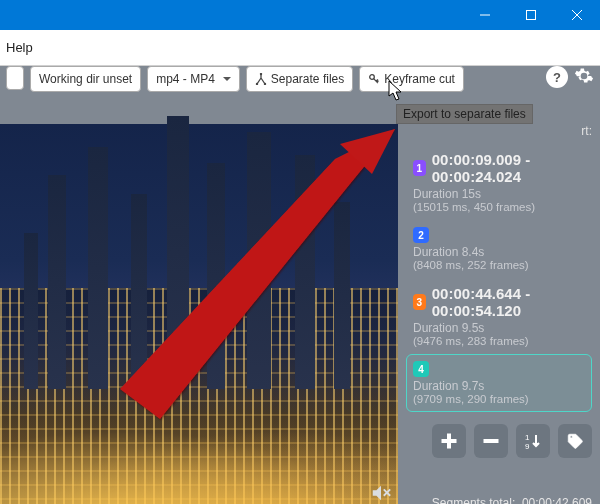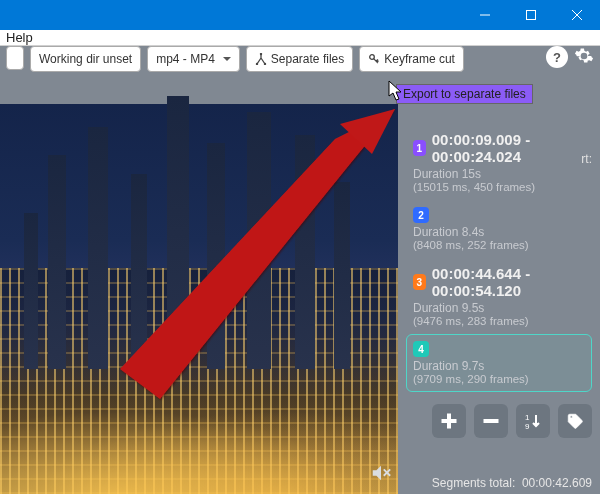--- a/index.html
+++ b/index.html
@@ -1,20 +1,20 @@
 <!DOCTYPE html>
 <html><head>
 <meta charset="utf-8">
 <style>
   * { box-sizing: border-box; margin: 0; padding: 0; font-family: "Segoe UI", Arial, sans-serif; }
   body { width: 600px; height: 504px; overflow: hidden; background: #fff; }
   .titlebar { height: 30px; background: #0078d7; display: flex; justify-content: flex-end; }
   .win-btn { width: 46px; height: 30px; display: flex; align-items: center; justify-content: center; color: #fff; }
   .win-btn svg { stroke: #fff; stroke-width: 1; fill: none; }
-  .menubar { height: 16px; border-bottom: 1px solid #d0d0d0; display: flex; align-items: center; padding: 0 6px; font-size: 13px; color: #222; }
+  .menubar { height: 36px; border-bottom: 1px solid #d0d0d0; display: flex; align-items: center; padding: 0 6px; font-size: 13px; color: #222; }
   .toolbar { height: 38px; background: #808892; display: flex; padding: 0 6px; gap: 6px; }
   .tb-box { height: 24px; background: #fff; border: 1px solid #aaa; border-radius: 4px; padding: 0 6px; font-size: 12px; color: #333; display: flex; align-items: center; }
   .tb-blank { width: 18px; padding: 0; }
   .tb-btn { height: 26px; background: #fff; border: 1px solid #aaa; border-radius: 4px; padding: 0 8px; font-size: 12px; color: #333; display: flex; align-items: center; gap: 4px; cursor: pointer; }
   .sel::after { content: ""; border: 4px solid transparent; border-top: 4px solid #555; margin-left: 4px; transform: translateY(2px); }
   .circ-btn { width: 22px; height: 22px; border-radius: 50%; background: #fff; display: flex; align-items: center; justify-content: center; font-size: 13px; color: #555; font-weight: bold; cursor: pointer; }
   .gear { color: #fff; cursor: pointer; }
   .gear svg { fill: #fff; }
   .flex-grow { flex-grow: 1; }
   .main { display: flex; height: 410px; background: #808892; }
@@ -45,22 +45,22 @@
   .t4{left:33%;width:16px;height:50%;}
   .t5{left:42%;width:22px;height:70%;}
   .t6{left:52%;width:18px;height:58%;}
   .t7{left:62%;width:24px;height:66%;}
   .t8{left:74%;width:20px;height:60%;}
   .t9{left:84%;width:16px;height:48%;}
   .arrow{position:absolute;top:0;left:0;pointer-events:none;}
   .mute{position:absolute;right:6px;bottom:6px;color:#dadde0;}
   .mute svg{fill:#dadde0}
   .side { width: 202px; padding: 6px 8px 0 8px; color: #e6e6e6; font-size: 12px; display:flex; flex-direction:column; gap:6px; position:relative;}
-  .tip { position:absolute; top:0; left:-2px; background:#8b5cf6; color:#222; border:1px solid #666; padding:2px 6px; font-size:12px; z-index:5; white-space:nowrap;}
-  .tipfrag { position:absolute; top:20px; right:8px; color:#e0e0e0; font-size:12px;margin-top:48px;}
+  .tip { position:absolute; top:0; left:-2px; background:#737373; color:#222; border:1px solid #666; padding:2px 6px; font-size:12px; z-index:5; white-space:nowrap;}
+  .tipfrag { position:absolute; top:20px; right:8px; color:#e0e0e0; font-size:12px;}
   .seg { border:1px solid transparent; border-radius:6px; padding:6px 6px; }
   .seg.active { border:1px solid #4fd6c8; background: rgba(79,214,200,.08);}
   .seg-top { display:flex; align-items:center; gap:6px; margin-bottom:2px;}
   .badge { width:16px; height:16px; border-radius:4px; display:flex; align-items:center; justify-content:center; font-size:10px; font-weight:bold; color:#fff;}
   .b1{background:#8a4fff;} .b2{background:#2f6bff;} .b3{background:#ff7a1a;} .b4{background:#1fc9b8;}
   .seg-range{font-weight:bold;font-size:15px;color:#f0f0f0;}
   .seg-dur{color:#c8cbd0;font-size:12px;}
   .seg-sub{color:#c8cbd0;font-size:11.5px;}
   .actions{display:flex;gap:8px;justify-content:flex-end;margin-top:6px;}
   .ab{width:34px;height:34px;border-radius:6px;background:#6d7680;display:flex;align-items:center;justify-content:center;color:#fff;cursor:pointer;}

